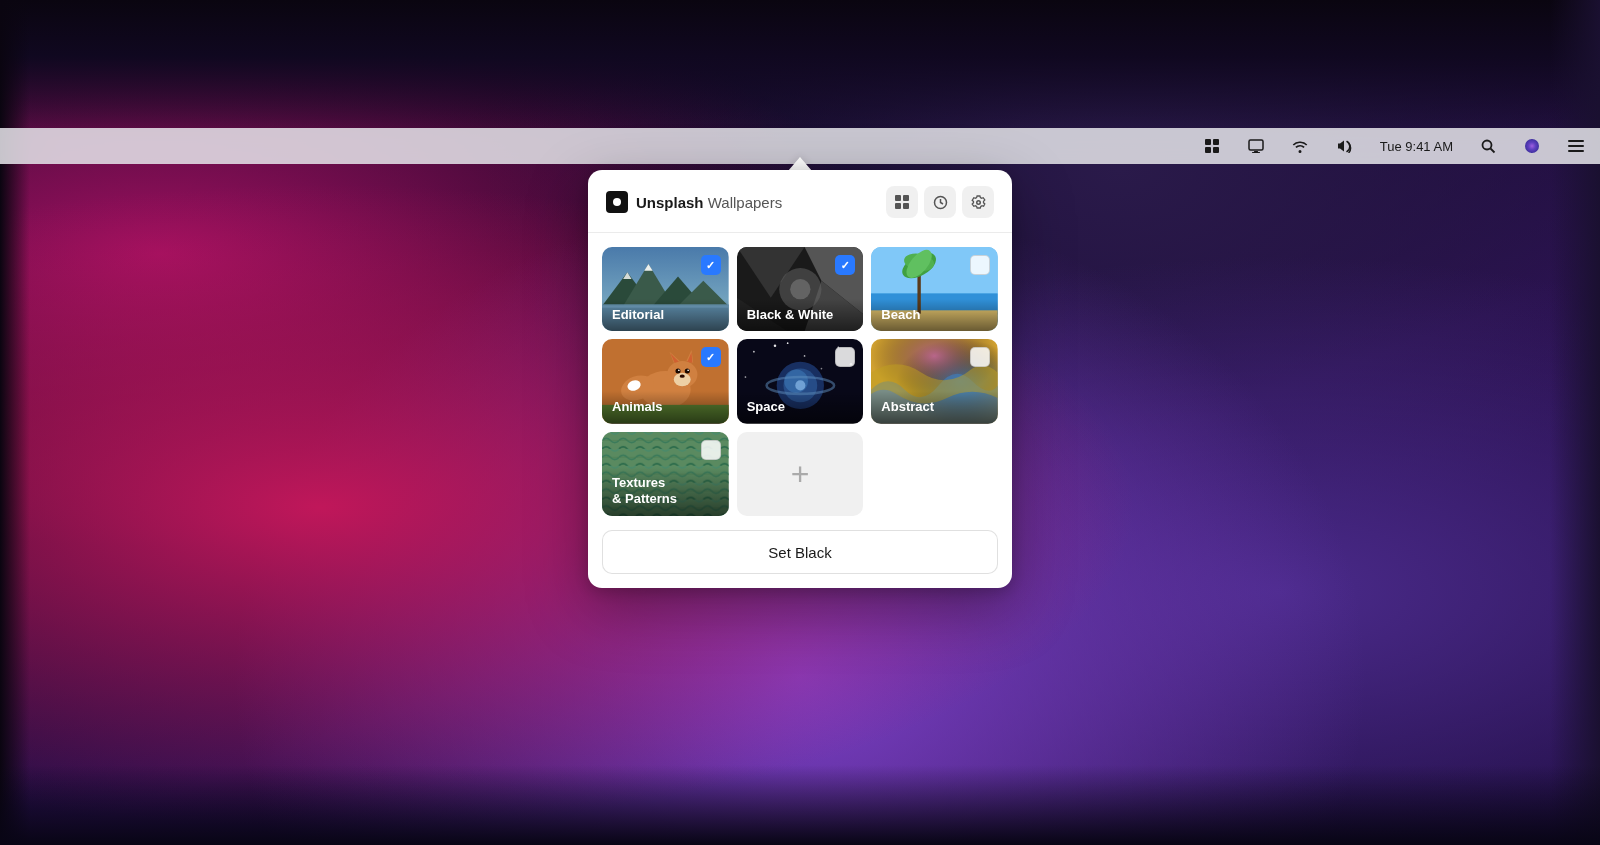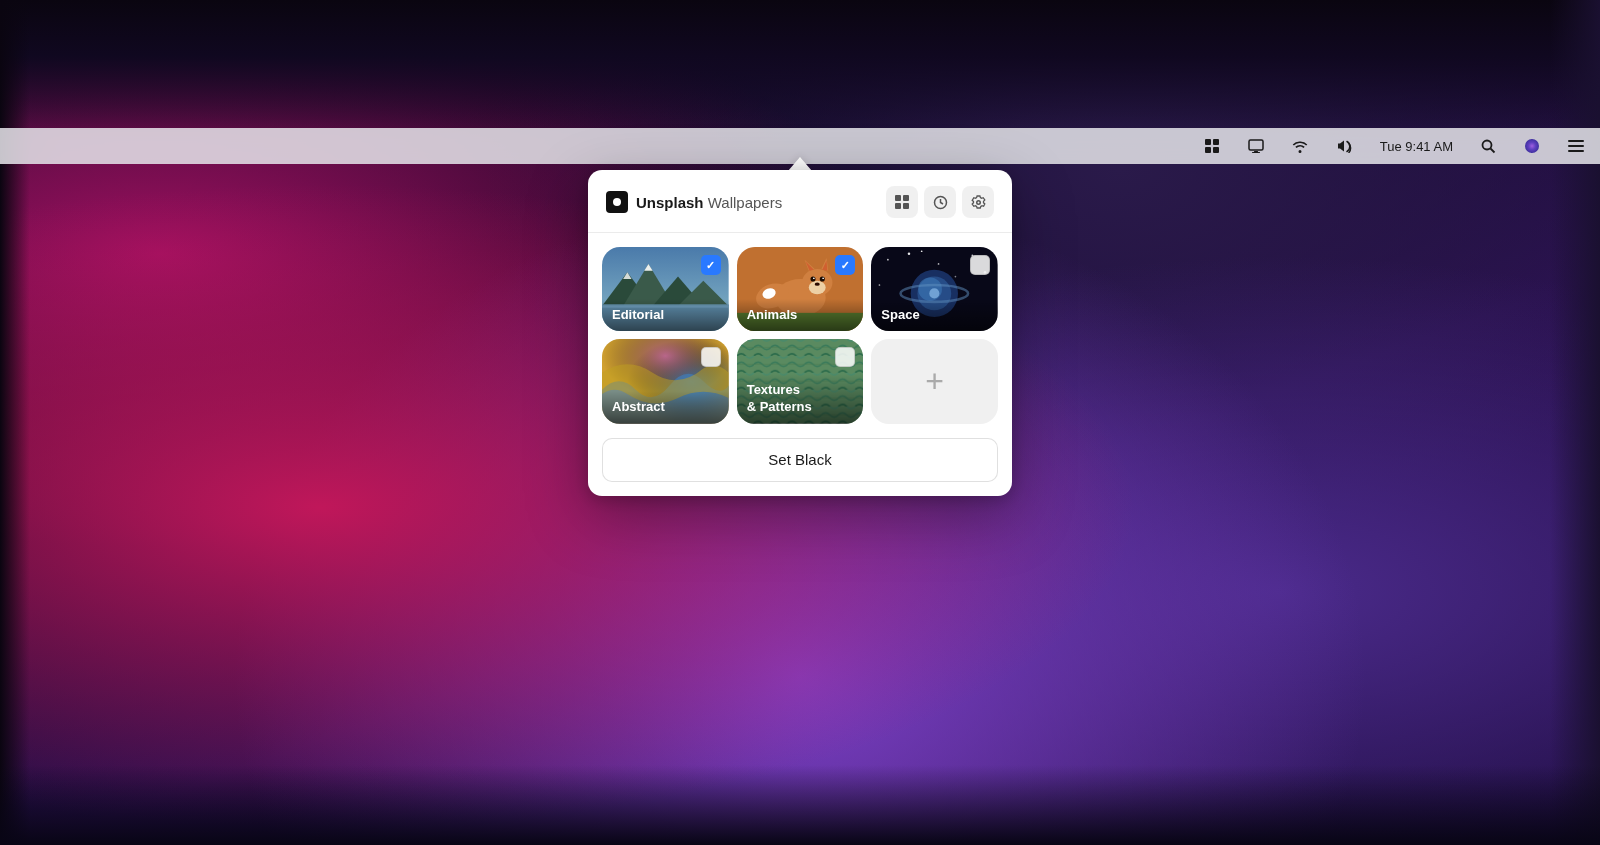--- a/index.html
+++ b/index.html
@@ -175,21 +175,21 @@
     .grid-area {
       padding: 14px;
       display: grid;
       grid-template-columns: repeat(3, 1fr);
       gap: 8px;
     }
 
     
     .category-tile {
       position: relative;
-      border-radius: 18px;
+      border-radius: 10px;
       overflow: hidden;
       cursor: pointer;
       aspect-ratio: 1.5 / 1;
     }
 
     .tile-bg {
       position: absolute;
       inset: 0;
       background-size: cover;
       background-position: center;
@@ -436,22 +436,58 @@
           <polygon points="30,30 35,38 25,38" fill="white" opacity="0.8"></polygon>
 
           <rect x="0" y="68" width="150" height="32" fill="#5a8aaa" opacity="0.8"></rect>
           <rect x="0" y="68" width="150" height="4" fill="#7aaaca" opacity="0.6"></rect>
         </svg>
       </div>
       <div class="tile-label">Editorial</div>
       <div class="tile-checkbox checked"></div>
     </div>
 
-
-
+    <div class="category-tile">
+      <div class="tile-bg tile-blackwhite">
+        <svg style="position:absolute;inset:0;width:100%;height:100%" viewBox="0 0 150 100" preserveAspectRatio="xMidYMid slice">
+          <rect width="150" height="100" fill="#1a1a1a"></rect>
+
+          <polygon points="0,0 80,0 40,60" fill="#333"></polygon>
+          <polygon points="80,0 150,0 150,80 100,40" fill="#555"></polygon>
+          <polygon points="0,60 60,100 0,100" fill="#222"></polygon>
+          <polygon points="100,40 150,80 150,100 80,100" fill="#444"></polygon>
+          <circle cx="75" cy="50" r="25" fill="#666" opacity="0.5"></circle>
+          <circle cx="75" cy="50" r="12" fill="#999" opacity="0.4"></circle>
+        </svg>
+      </div>
+      <div class="tile-label">Black &amp; White</div>
+      <div class="tile-checkbox checked"></div>
+    </div>
+
+
+    <div class="category-tile">
+      <div class="tile-bg tile-beach">
+        <svg style="position:absolute;inset:0;width:100%;height:100%" viewBox="0 0 150 100" preserveAspectRatio="xMidYMid slice">
+          <rect width="150" height="100" fill="#60b8f0"></rect>
+
+          <rect width="150" height="55" fill="#80c8f8"></rect>
+
+          <rect x="0" y="55" width="150" height="25" fill="#3090d8"></rect>
+
+          <rect x="0" y="75" width="150" height="25" fill="#e8c870"></rect>
+
+          <rect x="55" y="20" width="4" height="60" fill="#5a3a1a" rx="2"></rect>
+          <ellipse cx="57" cy="22" rx="22" ry="12" fill="#40a040" transform="rotate(-30 57 22)"></ellipse>
+          <ellipse cx="57" cy="18" rx="18" ry="10" fill="#50b050" transform="rotate(10 57 18)"></ellipse>
+          <ellipse cx="57" cy="20" rx="20" ry="10" fill="#60c060" transform="rotate(-50 57 20)"></ellipse>
+        </svg>
+      </div>
+      <div class="tile-label">Beach</div>
+      <div class="tile-checkbox unchecked"></div>
+    </div>
 
     <div class="category-tile">
       <div class="tile-bg tile-animals">
         <svg style="position:absolute;inset:0;width:100%;height:100%" viewBox="0 0 150 100" preserveAspectRatio="xMidYMid slice">
           <rect width="150" height="100" fill="#c07030"></rect>
 
           <ellipse cx="75" cy="60" rx="30" ry="22" fill="#d08040"></ellipse>
 
           <ellipse cx="95" cy="42" rx="18" ry="16" fill="#d08040"></ellipse>
 

